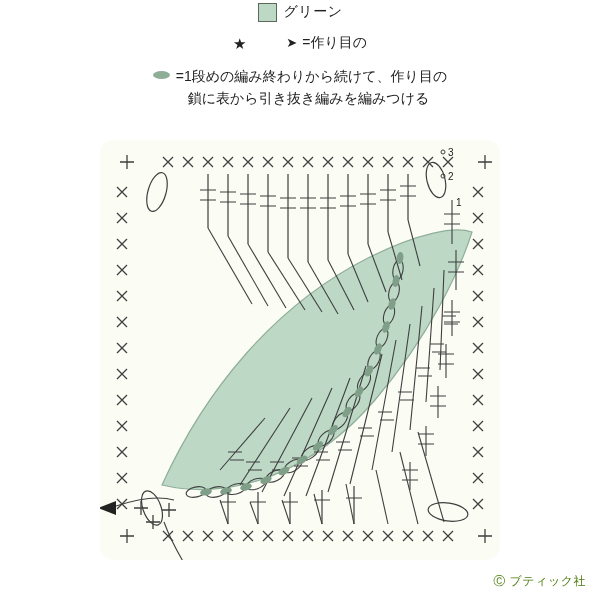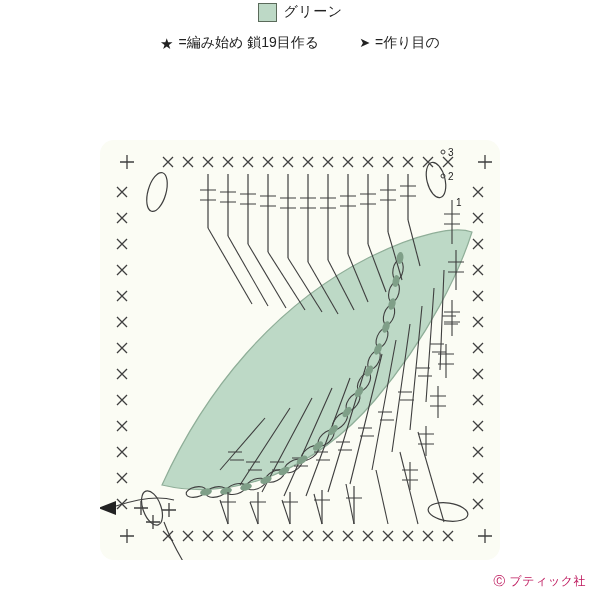--- a/index.html
+++ b/index.html
@@ -47,47 +47,55 @@
   
   .board{
     position:absolute;left:100px;top:140px;width:400px;height:420px;
     background:#fbfcf4;border-radius:14px;
   }
   .chart-svg{position:absolute;left:0;top:0;}
 
   
   .credit{
     position:absolute;right:14px;bottom:10px;
-    font-size:12px;color:#be185d;letter-spacing:.5px;
+    font-size:12px;color:#4d7c0f;letter-spacing:.5px;
   }
   .num-label{font-size:10px;fill:#222;}
 </style>
 </head>
 <body>
 
 <div class="page">
 
   <div class="legend-row1">
     <div class="swatch-item">
       <span class="swatch green"></span>
       <span class="legend-label">グリーン</span>
     </div>
   </div>
 
   <div class="legend-row2">
     <div class="lg-item">
       <span class="star-glyph">★</span>
-      <span>=編み始め 鎖19目作る</span>
     </div>
     <div class="lg-item">
       <span class="tri-glyph">➤</span>
       <span>=作り目の</span>
     </div>
   </div>
 
+  <div class="legend-row3">
+    <div class="lg3-inner">
+      <span class="oval-glyph"></span>
+      <span class="lg3-text">
+        <span>=1段めの編み終わりから続けて、作り目の</span><br>
+        <span class="lg3-line2">鎖に表から引き抜き編みを編みつける</span>
+      </span>
+    </div>
+  </div>
 
   <div class="board">
     <svg class="chart-svg" width="400" height="420" viewBox="0 0 400 420">
       <defs>
         <g id="xs">
           <path d="M-5,-5 L5,5 M5,-5 L-5,5" stroke="#3f3f3f" stroke-width="1.3" fill="none"></path>
         </g>
       </defs>
 
       <path d="M62,345 C105,250 175,165 268,118 C318,93 355,86 372,92

